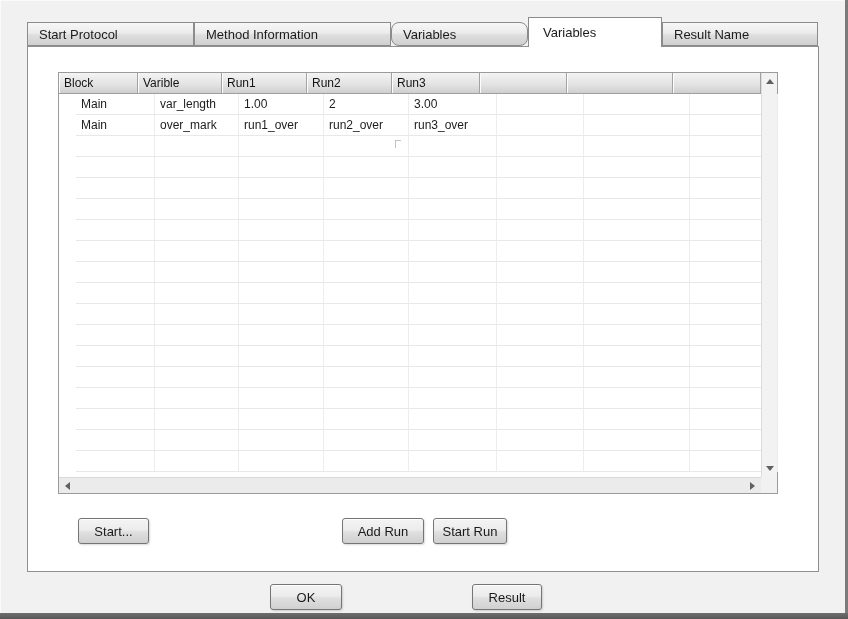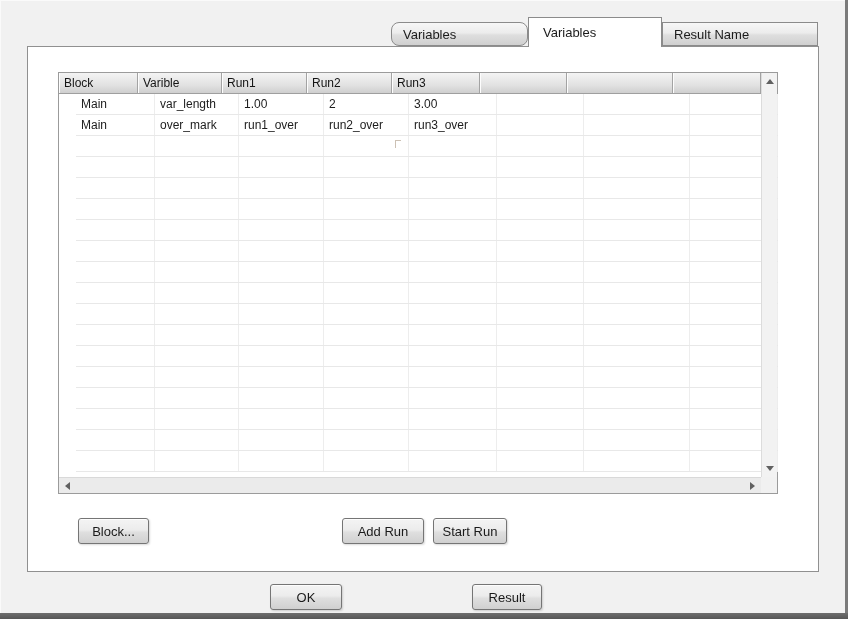--- a/index.html
+++ b/index.html
@@ -78,20 +78,22 @@
   .cursor-mark{
     position:absolute;left:395px;top:140px;width:5px;height:7px;
     border-left:1px solid #c0b2a2;border-top:1px solid #c0b2a2;opacity:.8;z-index:5;
   }
 </style>
 </head>
 <body>
 
 <div class="window">
 
+  <div class="tab" style="left:27px;width:167px;">Start Protocol</div>
+  <div class="tab" style="left:194px;width:197px;">Method Information</div>
   <div class="tab" style="left:391px;width:137px;border-radius:8px;">Variables</div>
   <div class="tab active" style="left:528px;width:134px;">Variables</div>
   <div class="tab" style="left:662px;width:156px;">Result Name</div>
 
   <div class="panel"></div>
 
   <div class="grid">
     <div class="thead" id="thead"><div class="hcell" style="width: 79px;">Block</div><div class="hcell" style="width: 84px;">Varible</div><div class="hcell" style="width: 85px;">Run1</div><div class="hcell" style="width: 85px;">Run2</div><div class="hcell" style="width: 88px;">Run3</div><div class="hcell" style="width: 87px;"></div><div class="hcell" style="width: 106px;"></div><div class="hcell" style="width: 88px;"></div></div>
     <div class="tbody" id="tbody">
         <div class="trow"><div class="tcell" style="width: 79px;">Main</div><div class="tcell" style="width: 84px;">var_length</div><div class="tcell" style="width: 85px;">1.00</div><div class="tcell" style="width: 85px;">2</div><div class="tcell" style="width: 88px;">3.00</div><div class="tcell" style="width: 87px;"></div><div class="tcell" style="width: 106px;"></div><div class="tcell" style="width: 88px;"></div></div>
@@ -130,21 +132,21 @@
       <div class="arrow-btn" style="right:1px;top:0;">
         <span class="tri-right"></span>
       </div>
     </div>
 
     <div class="scroll-corner"></div>
   </div>
 
   <div class="cursor-mark"></div>
 
-  <button class="btn" style="left:78px;top:518px;width:71px;height:26px;">Block...</button>
+  <button class="btn" style="left:78px;top:518px;width:71px;height:26px;">Start...</button>
   <button class="btn" style="left:342px;top:518px;width:82px;height:26px;">Add Run</button>
   <button class="btn" style="left:433px;top:518px;width:74px;height:26px;">Start Run</button>
 
   <button class="btn" style="left:270px;top:584px;width:72px;height:26px;">OK</button>
   <button class="btn" style="left:472px;top:584px;width:70px;height:26px;">Result</button>
 
   <div class="right-frame"></div>
   <div class="bottom-frame"></div>
 </div>
 

